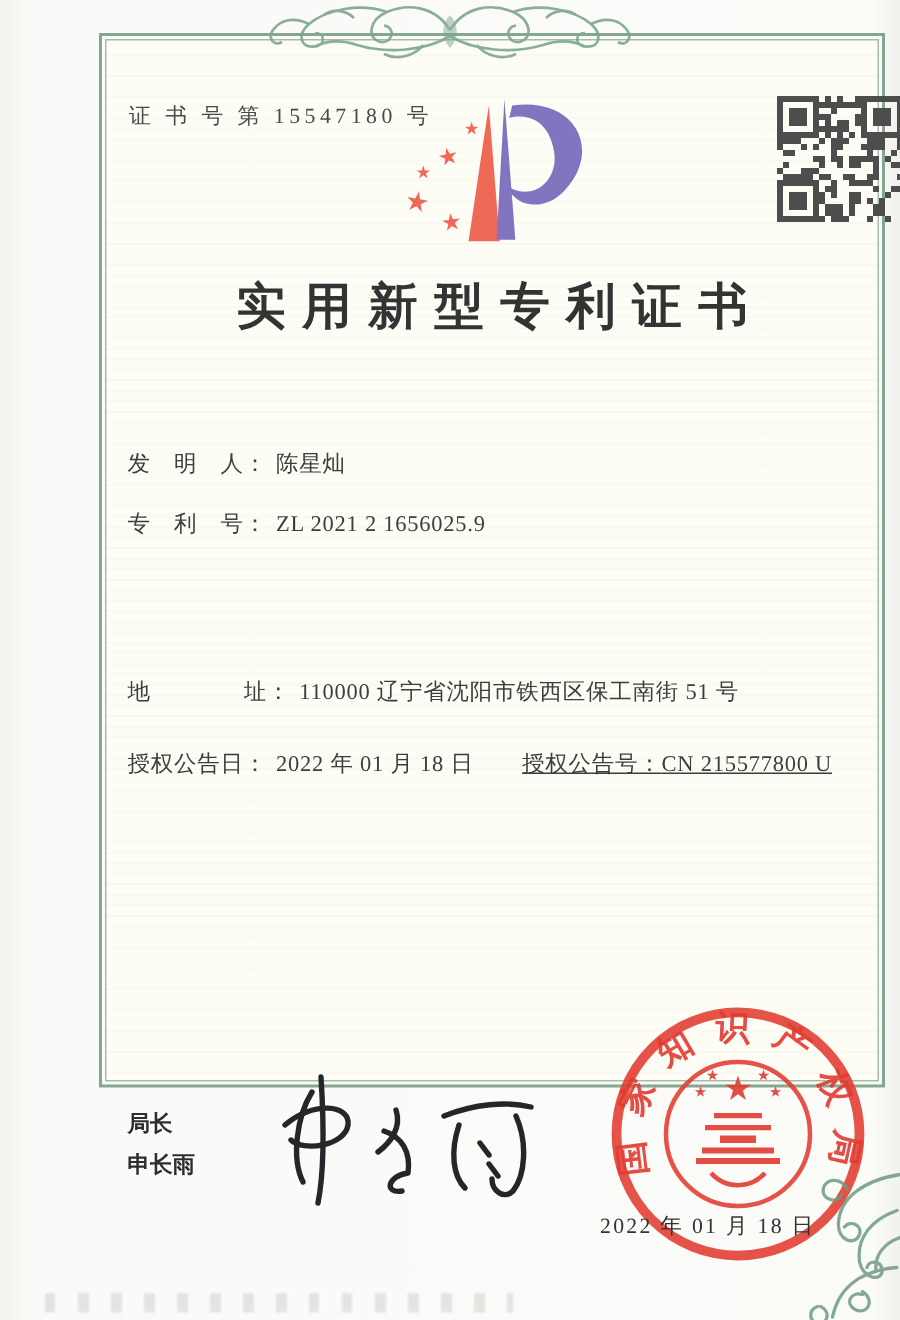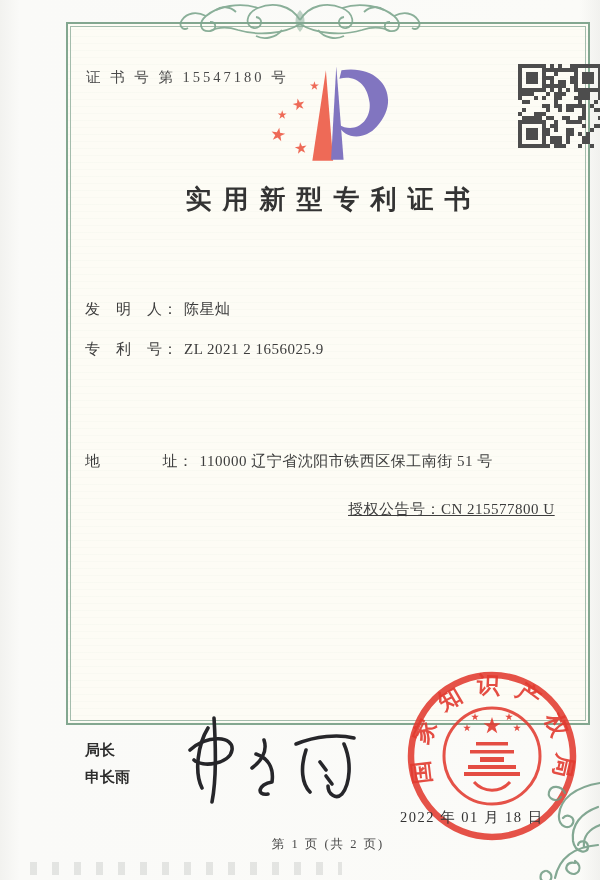--- a/index.html
+++ b/index.html
@@ -21,21 +21,21 @@
     margin-left:28px;
   }
   .page::before{
     content:"";position:absolute;inset:2px;border:1px solid #a3bcac;pointer-events:none;
   }
   .cert-no{position:absolute;left:18px;top:44px;font-size:14.5px;letter-spacing:3px;color:#4a4a4a;}
   .logo{position:absolute;left:198px;top:38px;}
   .qr{position:absolute;left:450px;top:40px;width:84px;height:84px;}
   .title{
     position:absolute;left:0;top:158px;width:100%;text-align:center;margin:0;
-    font-size:26px;font-weight:600;letter-spacing:11px;color:#333;text-indent:11px;
+    font-size:33px;font-weight:600;letter-spacing:11px;color:#333;text-indent:11px;
   }
   .row{position:absolute;left:17px;font-size:15px;color:#3d3d3d;letter-spacing:.5px;white-space:nowrap;}
   .row .lbl{color:#3d3d3d;}
   .row .val{margin-left:6px;}
   .row2{position:absolute;font-size:15px;color:#3d3d3d;letter-spacing:.5px;white-space:nowrap;text-decoration:underline;}
   .paras{position:absolute;left:10px;top:502px;width:502px;font-size:13.5px;line-height:21.5px;color:#474747;font-style:italic;}
   .paras p{margin:0 0 1px 0;text-indent:2em;text-align:justify;}
   .signoff{position:absolute;left:17px;top:712px;font-family:"Liberation Sans","DejaVu Sans",sans-serif;font-weight:bold;font-size:15px;color:#2e2e2e;line-height:27px;}
   .signature{position:absolute;left:100px;top:686px;}
   .seal{position:absolute;left:324px;top:644px;z-index:1;}
@@ -297,20 +297,23 @@
 
     <div class="row" style="top:276px">
       <span class="lbl">发　明　人：</span><span class="val">陈星灿</span>
     </div>
     <div class="row" style="top:316px">
       <span class="lbl">专　利　号：</span><span class="val">ZL 2021 2 1656025.9</span>
     </div>
     <div class="row" style="top:428px">
       <span class="lbl">地　　　　址：</span><span class="val">110000  辽宁省沈阳市铁西区保工南街 51 号</span>
     </div>
+    <div class="row" style="top:476px">
+      <span class="lbl">授权公告日：</span><span class="val">2022 年 01 月 18 日</span>
+    </div>
     <div class="row2" style="left:280px;top:476px">
       <span class="lbl">授权公告号：</span><span class="val">CN 215577800 U</span>
     </div>
 
 
     <div class="signoff">
       <div>局长</div>
       <div>申长雨</div>
     </div>
 
@@ -348,21 +351,20 @@
         <rect x="78" y="82" width="44" height="3.5"></rect>
         <rect x="88" y="89" width="24" height="5"></rect>
         <rect x="76" y="97" width="48" height="4"></rect>
         <rect x="72" y="104" width="56" height="4"></rect>
       </g>
       <path d="M82,114 A24,24 0 0 0 118,114" fill="none" stroke="#e23b30" stroke-width="3" opacity=".9"></path>
     </svg>
 
     <div class="seal-date">2022 年 01 月 18 日</div>
 
-    <div class="footer">第 1 页 (共 2 页)</div>
   </div>
 
   <svg class="corner-orn" width="85" height="117" viewBox="0 0 85 117">
     <g stroke="#6f9a82" stroke-width="2.2" fill="none" opacity=".85" stroke-linecap="round">
       <path d="M85,20 C60,24 45,36 44,52 C43,64 55,68 58,60 C60,54 52,50 48,55"></path>
       <path d="M83,44 C66,50 56,62 58,78 C60,90 74,92 73,83 C72,77 64,77 63,82"></path>
       <path d="M40,115 C44,96 58,84 83,82"></path>
       <path d="M60,100 c-8,-2 -12,6 -5,10 c8,4 14,-6 5,-12"></path>
       <path d="M30,108 c-6,2 -6,10 0,11 c7,1 9,-8 2,-11"></path>
       <path d="M85,62 C74,66 68,74 69,84"></path>

